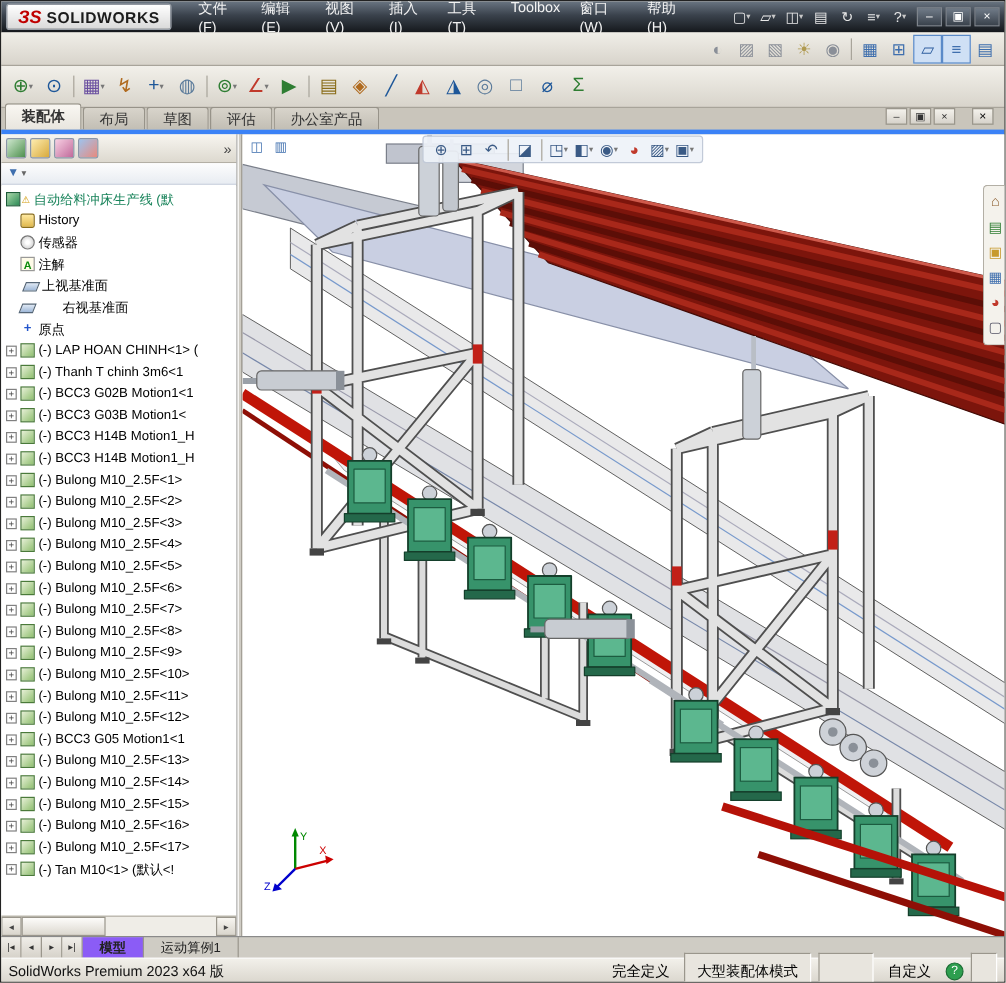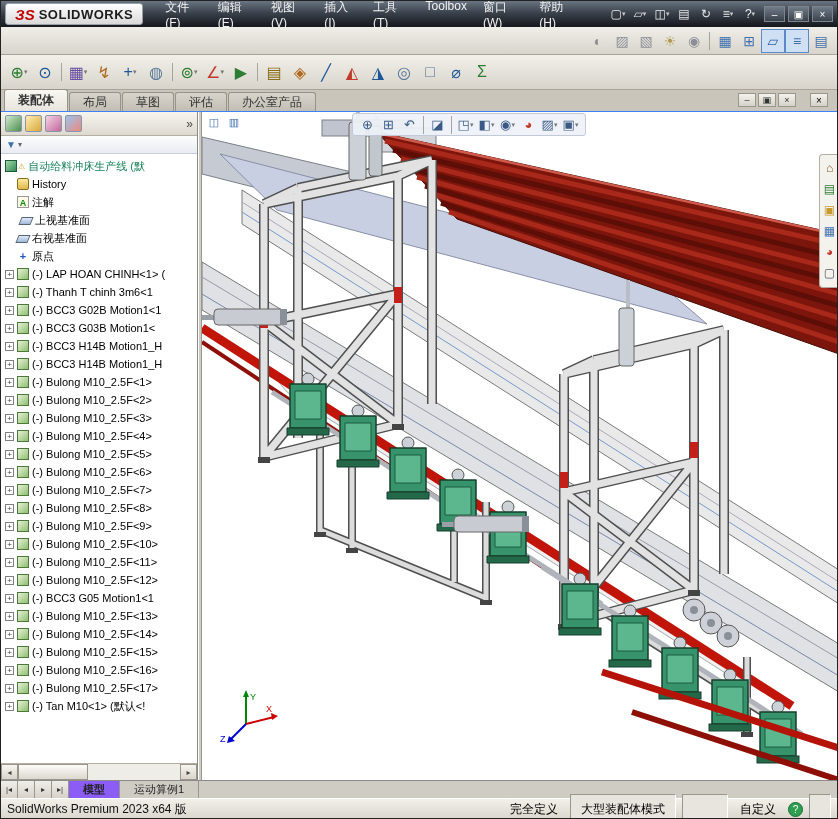--- a/index.html
+++ b/index.html
@@ -33,21 +33,21 @@
   .vsep{width:1px;height:18px;background:#a8a49a;margin:0 3px}
 
   .toolbar2{position:absolute;left:0;top:26px;width:100%;height:28px;display:flex;align-items:center;
     padding:0 4px;background:linear-gradient(#f0eee8,#d8d4cb);border-bottom:1px solid #a8a49a}
   .tb2icons{margin-left:auto;display:flex;align-items:center}
   .toolbar3{position:absolute;left:0;top:54px;width:100%;height:35px;display:flex;align-items:center;
     padding:0 5px;background:linear-gradient(#f2f0ea,#d8d4cb);border-bottom:1px solid #a8a49a}
 
   
   .cmdtabs{position:absolute;left:0;top:89px;width:100%;height:22px;display:flex;align-items:flex-end;
-    padding:0 3px;background:#c9c5bb;border-bottom:1px solid #3b82f6}
+    padding:0 3px;background:#c9c5bb;border-bottom:4px solid #3b82f6}
   .ctab{height:19px;padding:0 13px;display:flex;align-items:center;font-size:12px;color:#333;
     background:linear-gradient(#d8d4cb,#c2beb4);border:1px solid #979389;border-bottom:none;
     border-radius:3px 3px 0 0;margin-right:1px}
   .ctab.active{background:linear-gradient(#f9f7f2,#e8e5de);font-weight:bold;height:22px}
   .docctl{margin-left:auto;display:flex;gap:2px;align-items:center;margin-bottom:4px}
   .wbtn2{width:18px;height:14px;border:1px solid #9a968c;background:linear-gradient(#f4f2ec,#d6d2ca);
     font-size:9px;display:flex;align-items:center;justify-content:center;color:#333}
   .farclose{width:18px;height:14px;margin:0 6px 4px 14px;border:1px solid #9a968c;font-size:10px;
     background:linear-gradient(#f4f2ec,#d6d2ca);display:flex;align-items:center;justify-content:center}
 
@@ -308,28 +308,32 @@
         <div class="trow root">
           <span class="ti ti-asm"></span>
           <span class="warnbadge">⚠</span>
           <span class="lbl">自动给料冲床生产线 (默</span>
         </div>
         <div class="trow" style="padding-left: 16px;">
           <span class="ti ti-hist"></span>
           <span class="lbl">History</span>
         </div>
         <div class="trow" style="padding-left: 16px;">
+          <span class="ti ti-sensor"></span>
+          <span class="lbl">传感器</span>
+        </div>
+        <div class="trow" style="padding-left: 16px;">
           <span class="ti ti-annot">A</span>
           <span class="lbl">注解</span>
         </div>
         <div class="trow" style="padding-left: 19px;">
           <span class="ti ti-plane"></span>
           <span class="lbl">上视基准面</span>
         </div>
-        <div class="trow" style="padding-left: 16px;">
+        <div class="trow" style="padding-left: 16px; gap: 20px;">
           <span class="ti ti-plane"></span>
           <span class="lbl">右视基准面</span>
         </div>
         <div class="trow" style="padding-left: 16px;">
           <span class="ti ti-origin">+</span>
           <span class="lbl">原点</span>
         </div>
         <div class="trow">
           <span class="exp">+</span>
           <span class="ti ti-part"></span>

